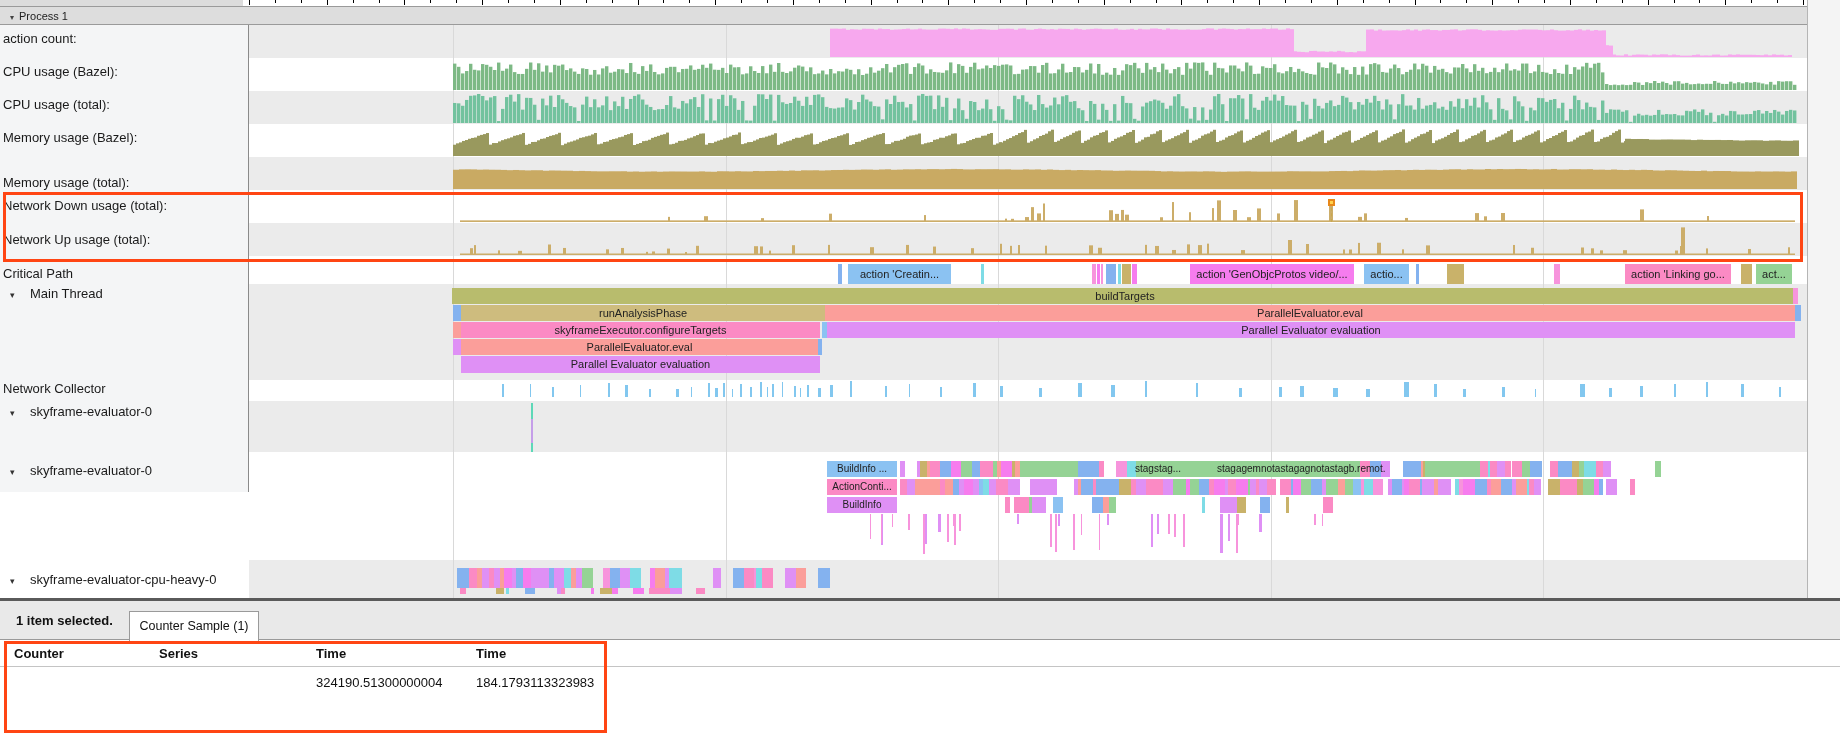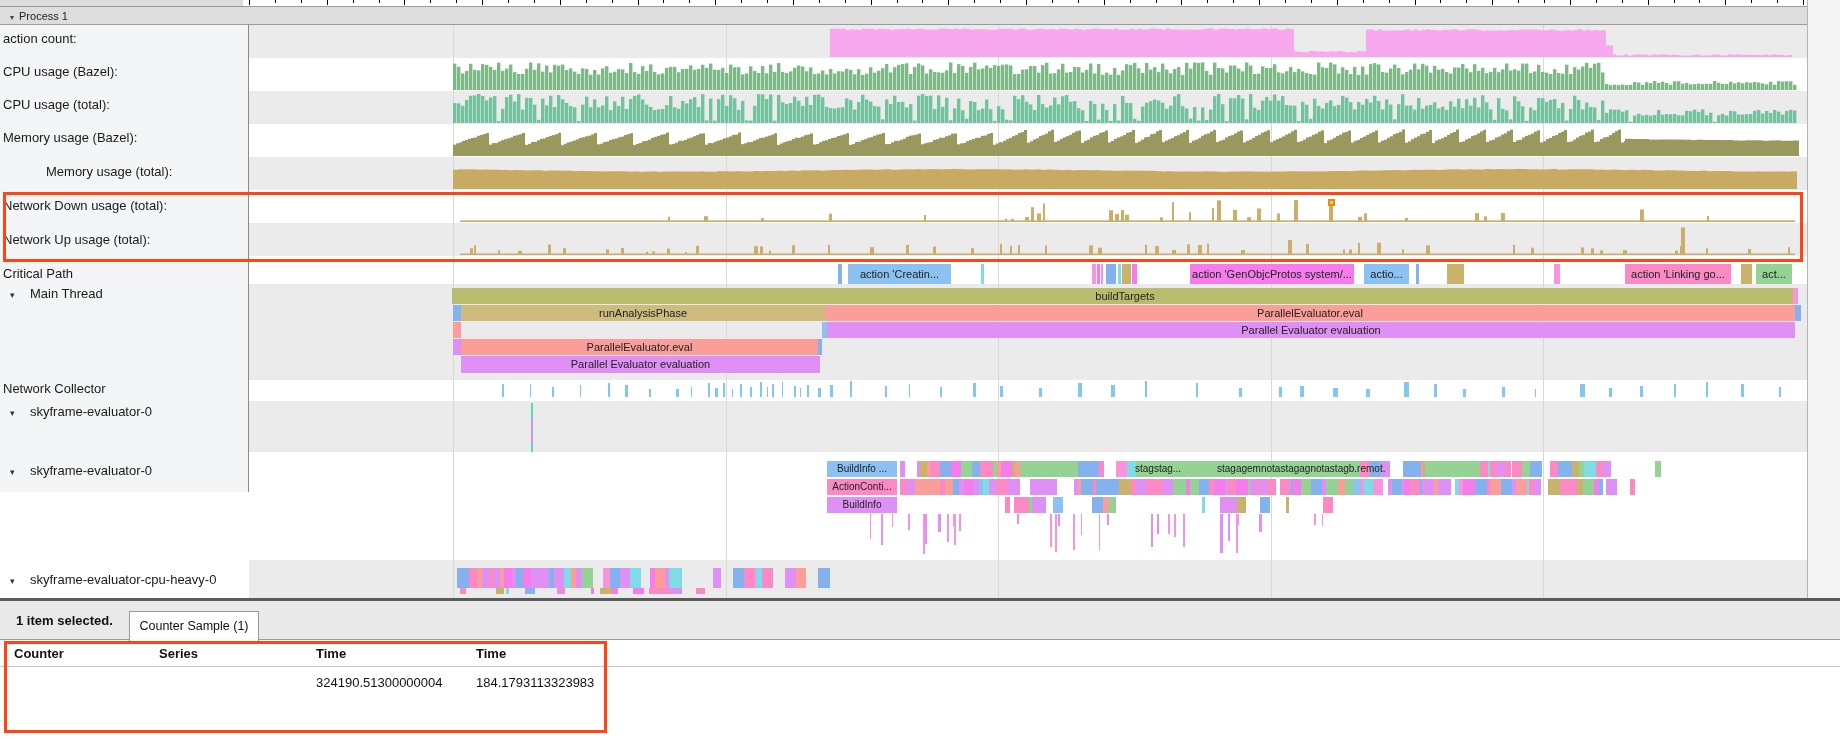--- a/index.html
+++ b/index.html
@@ -1818,35 +1818,36 @@
       <div class="slice" style="left: 589px; top: 239px; width: 4px; height: 20px; background: rgb(132, 178, 239); line-height: 20px;"></div>
       <div class="slice" style="left: 599px; top: 239px; width: 103px; height: 20px; background: rgb(139, 194, 242); line-height: 20px;">action 'Creatin...</div>
       <div class="slice" style="left: 732px; top: 239px; width: 3px; height: 20px; background: rgb(126, 220, 230); line-height: 20px;"></div>
       <div class="slice" style="left: 843px; top: 239px; width: 4px; height: 20px; background: rgb(247, 148, 220); line-height: 20px;"></div>
       <div class="slice" style="left: 848px; top: 239px; width: 3px; height: 20px; background: rgb(246, 124, 238); line-height: 20px;"></div>
       <div class="slice" style="left: 852px; top: 239px; width: 2px; height: 20px; background: rgb(247, 148, 220); line-height: 20px;"></div>
       <div class="slice" style="left: 857px; top: 239px; width: 10px; height: 20px; background: rgb(132, 178, 239); line-height: 20px;"></div>
       <div class="slice" style="left: 869px; top: 239px; width: 3px; height: 20px; background: rgb(126, 220, 230); line-height: 20px;"></div>
       <div class="slice" style="left: 873px; top: 239px; width: 9px; height: 20px; background: rgb(201, 178, 106); line-height: 20px;"></div>
       <div class="slice" style="left: 883px; top: 239px; width: 5px; height: 20px; background: rgb(246, 124, 238); line-height: 20px;"></div>
-      <div class="slice" style="left: 941px; top: 239px; width: 164px; height: 20px; background: rgb(246, 124, 238); line-height: 20px;">action 'GenObjcProtos system/...</div>
+      <div class="slice" style="left: 941px; top: 239px; width: 164px; height: 20px; background: rgb(246, 124, 238); line-height: 20px;">action 'GenObjcProtos video/...</div>
       <div class="slice" style="left: 1115px; top: 239px; width: 45px; height: 20px; background: rgb(139, 194, 242); line-height: 20px;">actio...</div>
       <div class="slice" style="left: 1167px; top: 239px; width: 3px; height: 20px; background: rgb(132, 178, 239); line-height: 20px;"></div>
       <div class="slice" style="left: 1198px; top: 239px; width: 17px; height: 20px; background: rgb(201, 178, 106); line-height: 20px;"></div>
       <div class="slice" style="left: 1305px; top: 239px; width: 6px; height: 20px; background: rgb(247, 148, 220); line-height: 20px;"></div>
       <div class="slice" style="left: 1376px; top: 239px; width: 106px; height: 20px; background: rgb(251, 138, 196); line-height: 20px;">action 'Linking go...</div>
       <div class="slice" style="left: 1492px; top: 239px; width: 11px; height: 20px; background: rgb(201, 178, 106); line-height: 20px;"></div>
       <div class="slice" style="left: 1507px; top: 239px; width: 36px; height: 20px; background: rgb(149, 211, 149); line-height: 20px;">act...</div>
       <div class="slice" style="left: 203px; top: 263px; width: 1346px; height: 16px; background: rgb(184, 188, 109); line-height: 16px;">buildTargets</div>
       <div class="slice" style="left: 1544px; top: 263px; width: 5px; height: 16px; background: rgb(247, 148, 220); line-height: 16px;"></div>
       <div class="slice" style="left: 204px; top: 280px; width: 8px; height: 16px; background: rgb(132, 178, 239); line-height: 16px;"></div>
       <div class="slice" style="left: 212px; top: 280px; width: 364px; height: 16px; background: rgb(206, 188, 126); line-height: 16px;">runAnalysisPhase</div>
       <div class="slice" style="left: 576px; top: 280px; width: 970px; height: 16px; background: rgb(251, 158, 154); line-height: 16px;">ParallelEvaluator.eval</div>
       <div class="slice" style="left: 1546px; top: 280px; width: 6px; height: 16px; background: rgb(132, 178, 239); line-height: 16px;"></div>
       <div class="slice" style="left: 204px; top: 297px; width: 8px; height: 16px; background: rgb(251, 158, 154); line-height: 16px;"></div>
+      <div class="slice" style="left: 212px; top: 297px; width: 359px; height: 16px; background: rgb(251, 138, 196); line-height: 16px;">skyframeExecutor.configureTargets</div>
       <div class="slice" style="left: 573px; top: 297px; width: 5px; height: 16px; background: rgb(139, 194, 242); line-height: 16px;"></div>
       <div class="slice" style="left: 578px; top: 297px; width: 968px; height: 16px; background: rgb(223, 144, 245); line-height: 16px;">Parallel Evaluator evaluation</div>
       <div class="slice" style="left: 204px; top: 314px; width: 8px; height: 16px; background: rgb(223, 144, 245); line-height: 16px;"></div>
       <div class="slice" style="left: 212px; top: 314px; width: 357px; height: 16px; background: rgb(251, 158, 154); line-height: 16px;">ParallelEvaluator.eval</div>
       <div class="slice" style="left: 569px; top: 314px; width: 4px; height: 16px; background: rgb(132, 178, 239); line-height: 16px;"></div>
       <div class="slice" style="left: 212px; top: 331px; width: 359px; height: 17px; background: rgb(223, 144, 245); line-height: 17px;">Parallel Evaluator evaluation</div>
       <div class="tick" style="left: 253px; top: 359.191px; width: 1.89658px; height: 12.8088px; background: rgb(130, 199, 239);"></div>
       <div class="tick" style="left: 280.639px; top: 358.642px; width: 1.34963px; height: 13.3579px; background: rgb(130, 199, 239);"></div>
       <div class="tick" style="left: 303.065px; top: 361.814px; width: 2.24949px; height: 10.1858px; background: rgb(130, 199, 239);"></div>
       <div class="tick" style="left: 330.913px; top: 360.221px; width: 1.49985px; height: 11.7785px; background: rgb(130, 199, 239);"></div>
@@ -2187,21 +2188,21 @@
       <div class="tick" style="left: 420.595px; top: 563px; width: 2.26204px; height: 6px; background: rgb(223, 144, 245);"></div>
       <div class="tick" style="left: 422.857px; top: 563px; width: 10.2633px; height: 6px; background: rgb(223, 144, 245);"></div>
       <div class="tick" style="left: 447.313px; top: 563px; width: 8.47707px; height: 6px; background: rgb(251, 138, 196);"></div>
     </div>
   <div class="abs" id="right-gutter"></div>
   <div class="abs" id="sidebar">
       <div class="side-label" style="top: 6px;"><span>action count:</span></div>
       <div class="side-label" style="top: 39px;"><span>CPU usage (Bazel):</span></div>
       <div class="side-label" style="top: 72px;"><span>CPU usage (total):</span></div>
       <div class="side-label" style="top: 105px;"><span>Memory usage (Bazel):</span></div>
-      <div class="side-label" style="top: 139px; margin-left: 43px;"><span>Memory usage (total):</span></div>
+      <div class="side-label" style="top: 150px;"><span>Memory usage (total):</span></div>
       <div class="side-label" style="top: 173px;"><span>Network Down usage (total):</span></div>
       <div class="side-label" style="top: 207px;"><span>Network Up usage (total):</span></div>
       <div class="side-label" style="top: 241px;"><span>Critical Path</span></div>
       <div class="side-label" style="top: 261px;"><span class="arr">▾</span><span>Main Thread</span></div>
       <div class="side-label" style="top: 356px;"><span>Network Collector</span></div>
       <div class="side-label" style="top: 379px;"><span class="arr">▾</span><span>skyframe-evaluator-0</span></div>
       <div class="side-label" style="top: 438px;"><span class="arr">▾</span><span>skyframe-evaluator-0</span></div>
       <div class="side-label" style="top: 547px;"><span class="arr">▾</span><span>skyframe-evaluator-cpu-heavy-0</span></div>
     </div>
 

